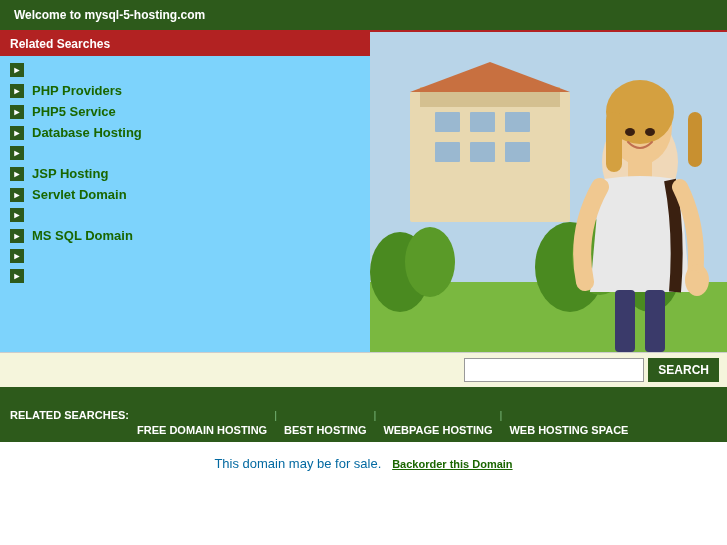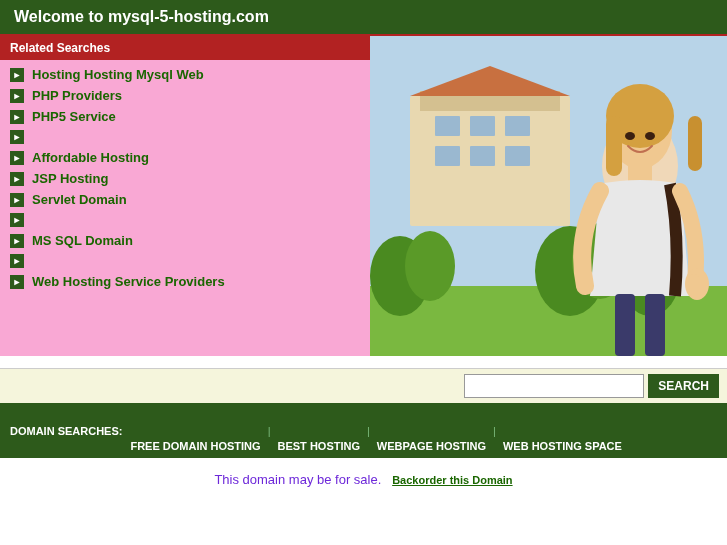--- a/index.html
+++ b/index.html
@@ -8,35 +8,35 @@
       font-size: 13px;
       background: #fff;
       width: 727px;
     }
 
     
     .header {
       background: #2d5a1b;
       padding: 8px 14px;
       color: #fff;
-      font-size: 16px;
+      font-size: 12px;
       font-weight: bold;
     }
 
     
     .main-container {
       display: flex;
       background: #f5f5dc;
       border-top: 2px solid #b22222;
     }
 
     
     .left-panel {
       flex: 0 0 370px;
-      background: #f9a8d4;
+      background: #7dd3fc;
     }
 
     .related-searches-header {
       background: #b22222;
       color: #fff;
       font-size: 12px;
       font-weight: bold;
       padding: 5px 10px;
     }
 
@@ -89,21 +89,20 @@
     }
 
     
     .search-bar-row {
       display: flex;
       align-items: flex-end;
       justify-content: flex-end;
       background: #f5f5dc;
       border-top: 1px solid #ccc;
       padding: 5px 8px;
-      margin-top: 12px;
     }
 
     .search-input {
       width: 180px;
       height: 24px;
       border: 1px solid #999;
       padding: 2px 5px;
       font-size: 12px;
       background: #fff;
     }
@@ -155,21 +154,21 @@
 
     
     .footer {
       padding: 14px 10px;
       text-align: center;
       font-size: 13px;
       color: #333;
     }
 
     .footer-domain-text {
-      color: #6d28d9;
+      color: #0369a1;
       text-align: right;
     }
 
     .footer-backorder-link {
       color: #1a6600;
       font-weight: bold;
       text-decoration: underline;
       font-size: 11px;
     }
   </style>
@@ -183,36 +182,35 @@
 <div class="main-container">
 
   <div class="left-panel">
     <div class="related-searches-header">
       <span>Related Searches</span>
     </div>
     <div class="search-links">
 
       <div class="search-link-item">
         <span class="bullet-icon">►</span>
-        <a class="search-link-text" href="#">Hosting Hosting Mysql Web</a>
       </div>
       <div class="search-link-item">
         <span class="bullet-icon">►</span>
         <a class="search-link-text" href="#">PHP Providers</a>
       </div>
       <div class="search-link-item">
         <span class="bullet-icon">►</span>
         <a class="search-link-text" href="#">PHP5 Service</a>
       </div>
       <div class="search-link-item">
         <span class="bullet-icon">►</span>
-      </div>
-      <div class="search-link-item">
-        <span class="bullet-icon">►</span>
-        <a class="search-link-text" href="#">Affordable Hosting</a>
+        <a class="search-link-text" href="#">Database Hosting</a>
+      </div>
+      <div class="search-link-item">
+        <span class="bullet-icon">►</span>
       </div>
       <div class="search-link-item">
         <span class="bullet-icon">►</span>
         <a class="search-link-text" href="#">JSP Hosting</a>
       </div>
       <div class="search-link-item">
         <span class="bullet-icon">►</span>
         <a class="search-link-text" href="#">Servlet Domain</a>
       </div>
       <div class="search-link-item">
@@ -220,21 +218,20 @@
       </div>
       <div class="search-link-item">
         <span class="bullet-icon">►</span>
         <a class="search-link-text" href="#">MS SQL Domain</a>
       </div>
       <div class="search-link-item">
         <span class="bullet-icon">►</span>
       </div>
       <div class="search-link-item">
         <span class="bullet-icon">►</span>
-        <a class="search-link-text" href="#">Web Hosting Service Providers</a>
       </div>
 
     </div>
   </div>
 
   <div class="right-panel">
     <div class="photo-placeholder">
 
       <svg viewBox="0 0 357 320" xmlns="http://www.w3.org/2000/svg" style="width:100%;height:100%;display:block;">
 
@@ -292,21 +289,21 @@
   </div>
 
 </div>
 
 <div class="search-bar-row">
   <input class="search-input" type="text" placeholder="" style="">
   <button class="search-button">SEARCH</button>
 </div>
 
 <div class="bottom-bar">
-  <span class="bottom-bar-label">DOMAIN SEARCHES:</span>
+  <span class="bottom-bar-label">RELATED SEARCHES:</span>
   <a class="bottom-bar-link" href="#">FREE DOMAIN HOSTING</a>
   <span class="bottom-bar-sep">|</span>
   <a class="bottom-bar-link" href="#">BEST HOSTING</a>
   <span class="bottom-bar-sep">|</span>
   <a class="bottom-bar-link" href="#">WEBPAGE HOSTING</a>
   <span class="bottom-bar-sep">|</span>
   <a class="bottom-bar-link" href="#">WEB HOSTING SPACE</a>
 </div>
 
 <div class="footer">

